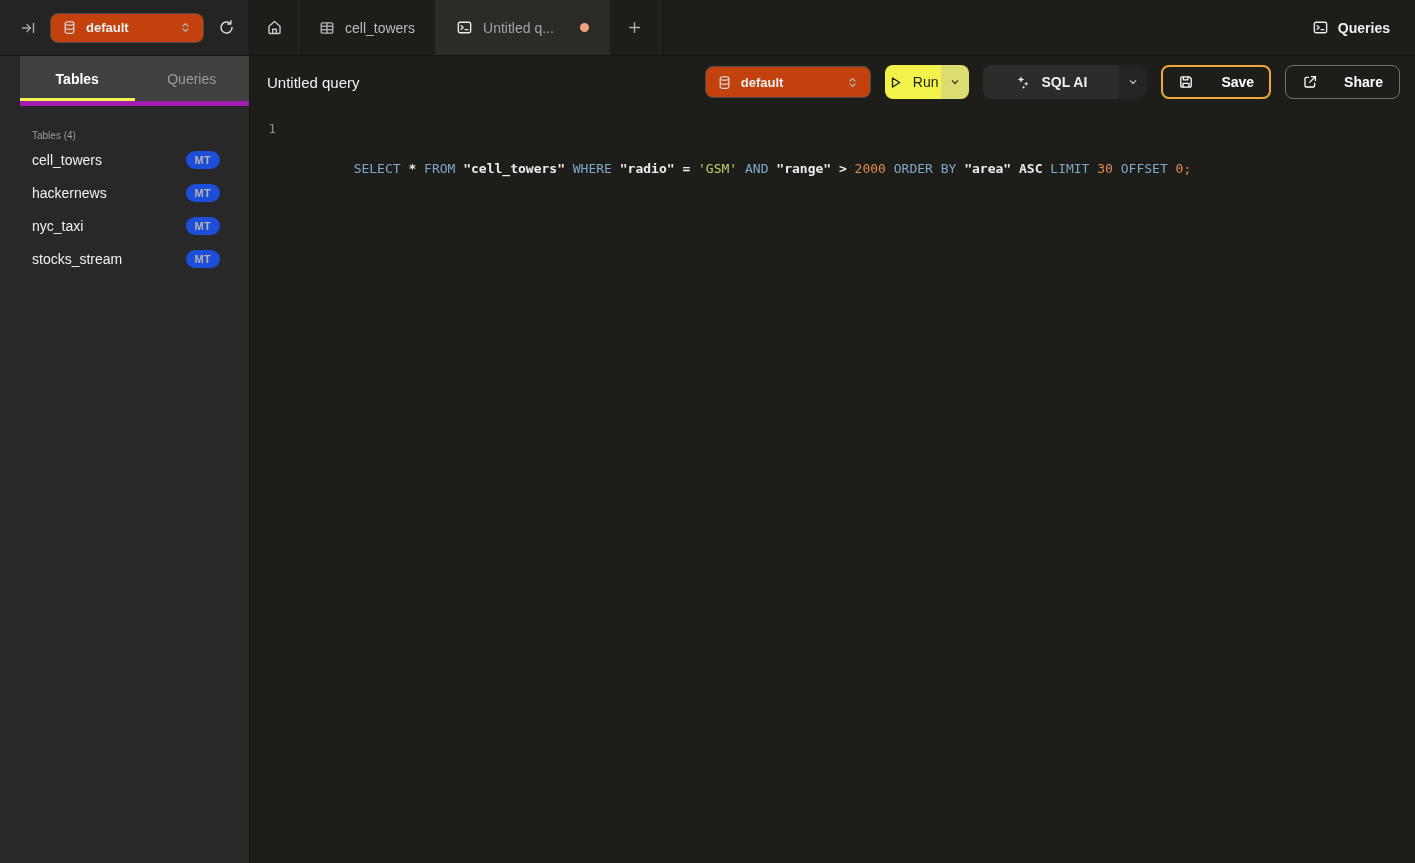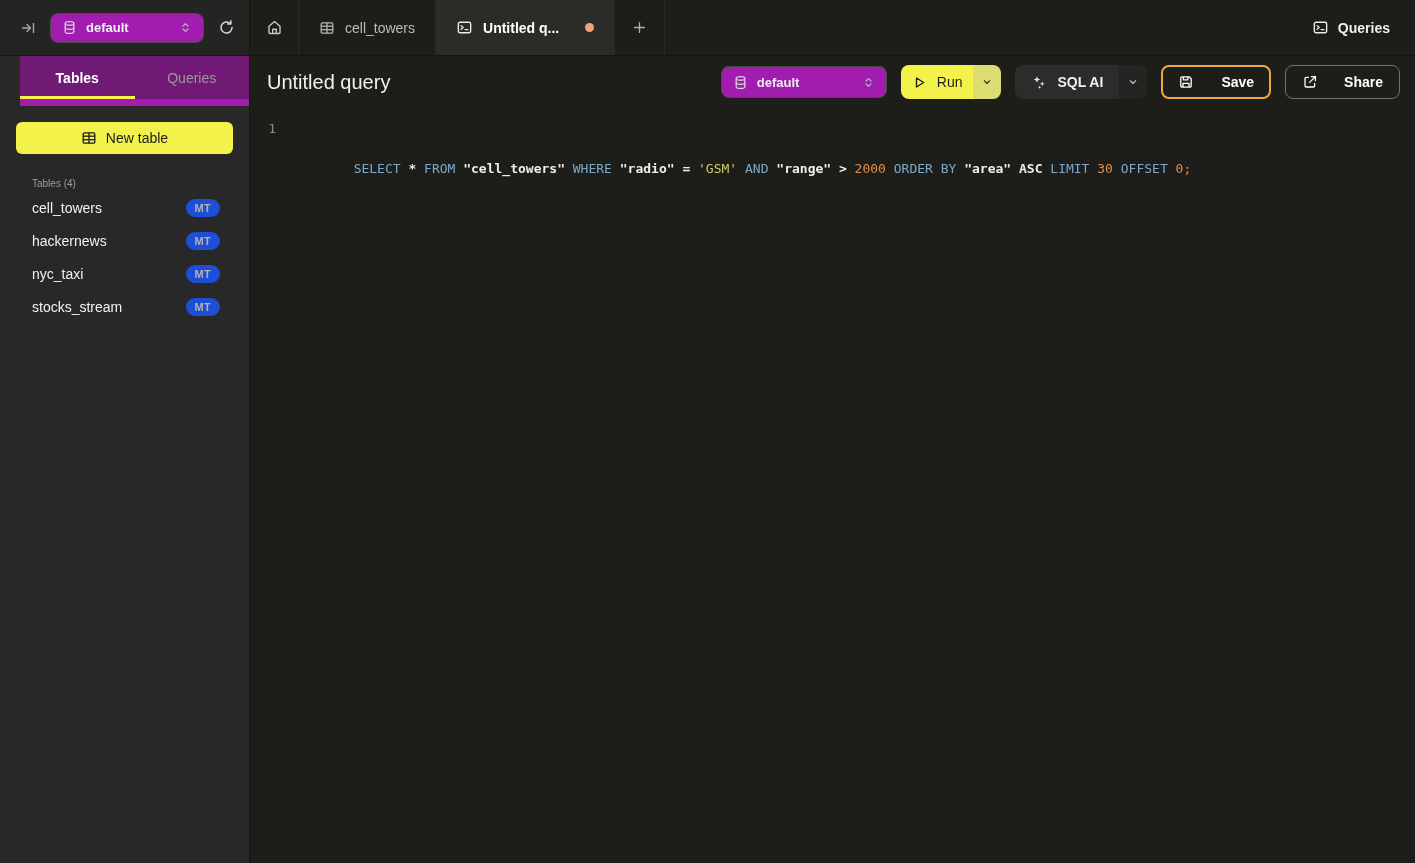--- a/index.html
+++ b/index.html
@@ -10,59 +10,59 @@
     color: #e8e8e8;
     font-size: 14px;
     -webkit-font-smoothing: antialiased;
   }
   .app { display: flex; flex-direction: column; height: 100%; }
 
   
   .topbar { height: 56px; flex: none; display: flex; align-items: stretch; border-bottom: 1px solid #151513; background: #1d1e19; }
   .topbar-left { width: 250px; flex: none; background: #242423; border-right: 1px solid #161616; display: flex; align-items: center; padding: 0 12px 0 18px; gap: 12px; }
   .icon-btn { display: flex; align-items: center; justify-content: center; color: #a9a9a9; cursor: pointer; background: none; border: none; padding: 2px; }
-  .dd { display: flex; align-items: center; gap: 9px; background: #a21caf; border: 1px solid #4a4a48; border-radius: 8px; height: 30px; padding: 0 11px; cursor: pointer; flex: 1; justify-content: flex-end; }
+  .dd { display: flex; align-items: center; gap: 9px; background: #c2410c; border: 1px solid #4a4a48; border-radius: 8px; height: 30px; padding: 0 11px; cursor: pointer; flex: 1; justify-content: flex-end; }
   .dd .dd-label { flex: 1; font-size: 13px; font-weight: 600; color: #f0f0f0; }
   .dd svg { flex: none; }
   .tabstrip { flex: 1; display: flex; align-items: stretch; }
   .tab { display: flex; align-items: center; gap: 10px; padding: 0 20px; border-right: 1px solid #2a2a26; color: #bcbcbc; font-size: 14px; cursor: pointer; }
   .tab.icon-only { padding: 0; width: 49px; justify-content: center; }
-  .tab.active { background: #2b2b28; color: #ffffff; font-weight: 700; text-align: right; }
+  .tab.active { background: #2b2b28; color: #a3a3a3; font-weight: 400; text-align: right; }
   .dirty-dot { width: 9px; height: 9px; border-radius: 50%; background: var(--dirty_dot, #f2a37d); margin-left: 16px; flex: none; }
   .tab-plus { width: 50px; display: flex; align-items: center; justify-content: center; border-right: 1px solid #2a2a26; color: #b0b0b0; cursor: pointer; }
   .topbar-right { margin-left: auto; display: flex; align-items: center; gap: 9px; padding-right: 25px; color: #f0f0f0; font-weight: 600; font-size: 14px; cursor: pointer; }
 
   
   .body { flex: 1; display: flex; min-height: 0; }
 
   
   .sidebar { width: 250px; flex: none; background: #282828; border-right: 1px solid #161616; display: flex; flex-direction: column; }
-  .sidebar-tabs { height: 50px; flex: none; background: #701a75; display: flex; border-bottom: 7px solid #a21caf; margin-left: 20px; }
+  .sidebar-tabs { height: 50px; flex: none; background: #404040; display: flex; border-bottom: 5px solid #a21caf; margin-left: 20px; }
   .sidebar-tab { flex: 1; display: flex; align-items: center; justify-content: center; color: #9b9b9b; font-size: 14px; position: relative; cursor: pointer; }
   .sidebar-tab.active { color: #ffffff; font-weight: 600; }
   .sidebar-tab.active::after { content: ""; position: absolute; left: 0; right: 0; bottom: 0; height: 3px; background: var(--accent_yellow, #f2f24b); }
   .btn-new-table { margin: 16px 16px 0 16px; height: 32px; flex: none; background: var(--accent_yellow, #f2f24b); color: #1c1c1c; border: none; border-radius: 6px; display: flex; align-items: center; justify-content: center; gap: 9px; font-size: 14px; font-weight: 500; font-family: inherit; cursor: pointer; }
   .search-box { margin: 16px 16px 0 16px; height: 32px; flex: none; border: 1px solid #484848; border-radius: 8px; display: flex; align-items: center; gap: 8px; padding: 0 10px; color: #8d8d8d; }
   .search-box input { background: transparent; border: none; outline: none; color: #e8e8e8; font-size: 13.5px; font-family: inherit; width: 100%; }
   .search-box input::placeholder { color: #8d8d8d; }
   .section-label { margin: 24px 16px 2px 32px; color: #9d9d9d; font-size: 10px; }
   .table-row { height: 33px; flex: none; display: flex; align-items: center; justify-content: space-between; padding: 0 29px 0 32px; cursor: pointer; }
   .table-row .tname { color: #f2f2f2; font-size: 14px; }
   .badge { background: #1d4ed8; color: #b2b2b2; font-size: 11px; font-weight: 600; padding: 3px 9px; border-radius: 11px; letter-spacing: .3px; }
 
   
   .main { flex: 1; display: flex; flex-direction: column; min-width: 0; }
   .toolbar { height: 52px; flex: none; display: flex; align-items: center; padding: 0 15px 0 17px; }
-  .toolbar-title { font-size: 20px; color: #f0f0f0; }
+  .toolbar-title { font-size: 15px; color: #f0f0f0; }
   .toolbar-actions { margin-left: auto; display: flex; align-items: center; gap: 14px; }
   .dd.toolbar-dd { width: 166px; flex: none; height: 32px; }
   .split-btn { display: flex; align-items: stretch; height: 34px; border-radius: 8px; overflow: hidden; cursor: pointer; }
-  .run-main { background: var(--accent_yellow, #f2f24b); color: #1d1d1d; display: flex; align-items: center; gap: 10px; padding: 0 11px; font-size: 14px; font-weight: 500; }
+  .run-main { background: var(--accent_yellow, #f2f24b); color: #1d1d1d; display: flex; align-items: center; gap: 10px; padding: 0 3px; font-size: 14px; font-weight: 500; }
   .run-caret { width: 28px; background: #dcdd70; color: #45451f; display: flex; align-items: center; justify-content: center; }
-  .sqlai-main { background: #2c2c2b; color: #f0f0f0; display: flex; align-items: center; gap: 10px; padding: 0 16px; font-size: 14px; font-weight: 600; }
+  .sqlai-main { background: #2c2c2b; color: #f0f0f0; display: flex; align-items: center; gap: 10px; padding: 0 32px; font-size: 14px; font-weight: 600; }
   .sqlai-caret { width: 28px; background: #242423; color: #b0b0b0; display: flex; align-items: center; justify-content: center; }
   .btn-save { height: 34px; background: transparent; border: 2px solid var(--save_border, #eda73e); border-radius: 8px; display: flex; align-items: center; gap: 27px; padding: 0 15px; font-size: 14px; font-weight: 600; color: #ffffff; font-family: inherit; cursor: pointer; }
   .btn-share { height: 34px; background: transparent; border: 1px solid #707070; border-radius: 8px; display: flex; align-items: center; gap: 26px; padding: 0 16px; font-size: 14px; font-weight: 600; color: #ffffff; font-family: inherit; cursor: pointer; }
 
   
   .editor { flex: 1; display: flex; padding-top: 11px; font-family: "DejaVu Sans Mono", monospace; font-size: 13px; line-height: 20px; cursor: text; }
   .gutter { width: 26px; flex: none; text-align: right; color: #8b8b8b; }
   .code-line { margin-left: 15px; white-space: pre; }
   .tok.kw  { color: var(--sql_keyword, #7ea7ca); }
   .tok.id  { color: #ededed; font-weight: 700; }
@@ -171,31 +171,20 @@
     <div class="sidebar">
       <div class="sidebar-tabs">
         <div class="sidebar-tab active">
           <span>Tables</span>
         </div>
         <div class="sidebar-tab">
           <span>Queries</span>
         </div>
       </div>
 
-      <button class="btn-new-table">
-        <span>
-          <svg width="16" height="16" viewBox="0 0 16 16" fill="none" stroke="#1c1c1c" stroke-width="1.3">
-              <rect x="2.2" y="2.8" width="11.6" height="10.4" rx="1.3"></rect>
-              <path d="M2.2 6.2h11.6"></path>
-              <path d="M2.2 9.7h11.6"></path>
-              <path d="M8 2.8v10.4"></path>
-            </svg>
-        </span>
-        <span>New table</span>
-      </button>
 
 
       <div class="section-label">Tables (4)</div>
 
       <div>
 
           <div class="table-row">
             <span class="tname">cell_towers</span>
             <span class="badge">MT</span>
           </div>

